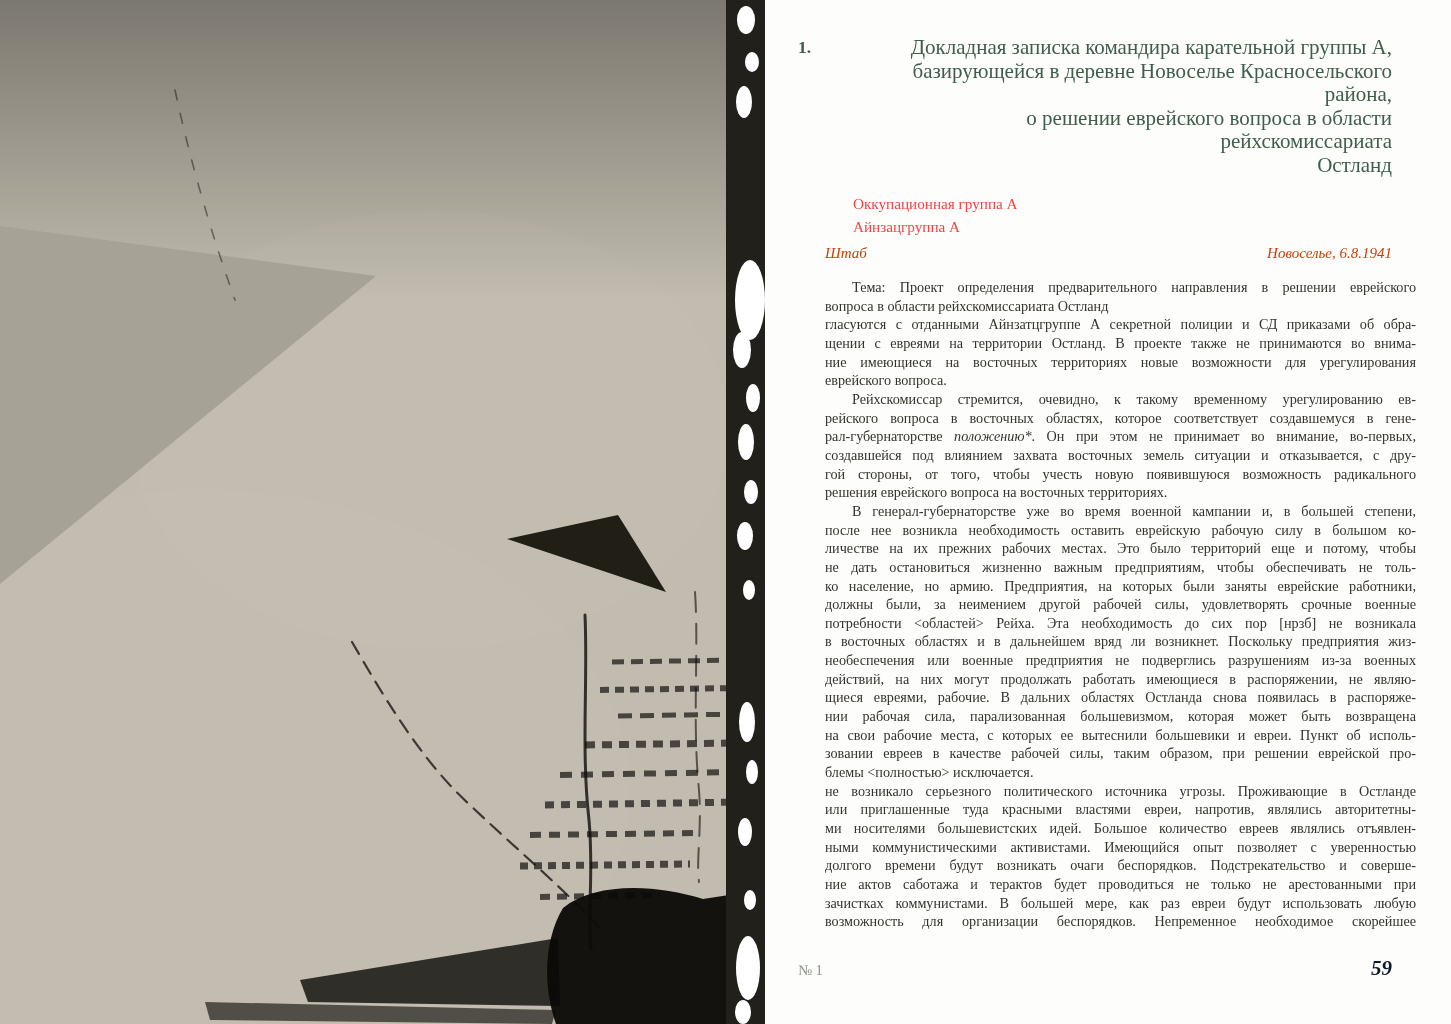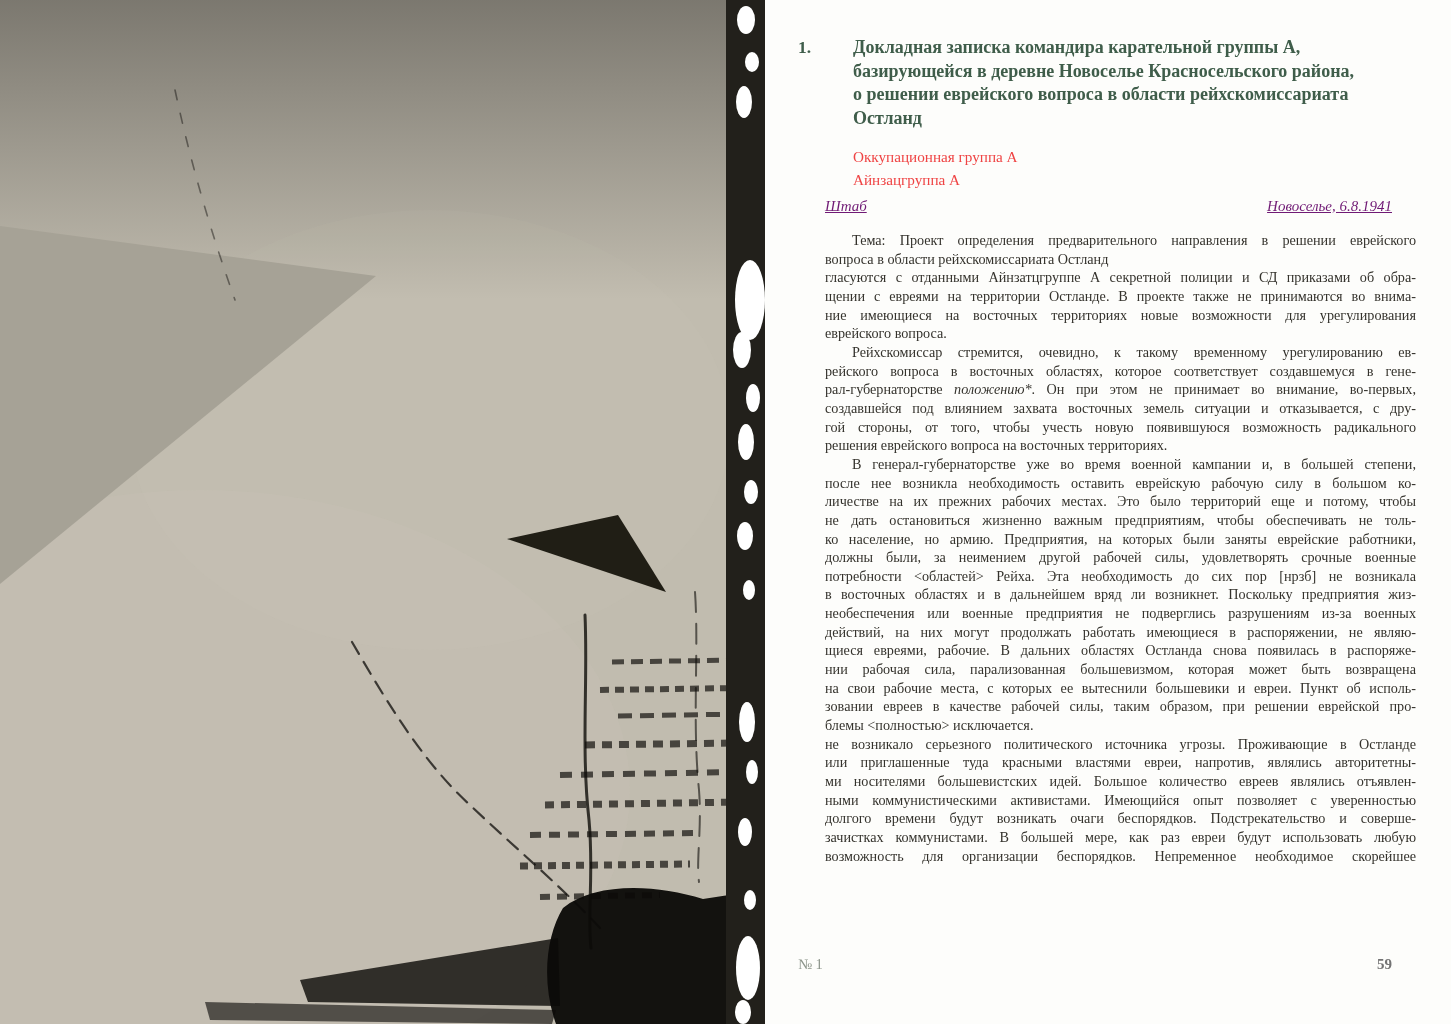--- a/index.html
+++ b/index.html
@@ -6,37 +6,37 @@
   body{
     width:1451px;height:1024px;overflow:hidden;background:#ffffff;
     font-family:"Liberation Serif","DejaVu Serif",serif;
   }
   .spread{position:relative;width:1451px;height:1024px;display:flex;}
   .art{width:765px;height:1024px;flex:none;display:block;}
   .page{position:relative;flex:1;background:#fdfdfb;}
 
   .heading-row{display:flex;margin:36px 59px 0 33px;color:#3f5d4a;}
   .doc-num{width:55px;flex:none;font-weight:bold;font-size:17.5px;line-height:23.5px;}
-  .doc-title{font-weight:bold;font-size:18px;line-height:23.5px;white-space:pre-line;}
+  .doc-title{font-weight:normal;font-size:21px;line-height:23.5px;white-space:pre-line;text-align:right;}
 
   .org-block{margin:15px 59px 0 88px;font-size:15.2px;line-height:23px;color:#ef4444;white-space:pre-line;}
 
   .dateline{display:flex;justify-content:space-between;margin:7px 59px 0 60px;
-    font-style:italic;font-size:15px;color:#701a75;text-decoration:underline;}
+    font-style:italic;font-size:15px;color:#c2410c;}
 
   .btext{margin:16px 35px 0 60px;font-size:14.2px;color:#34322c;}
   .bline{line-height:18.65px;text-align:justify;text-align-last:justify;}
   .bline.first{text-indent:27px;}
   .bline.plast{text-align-last:left;}
   .bline em{font-style:italic;}
 
   .footer{position:absolute;left:33px;right:59px;top:956px;display:flex;
     justify-content:space-between;align-items:baseline;}
   .f-ref{color:#8c948a;font-size:14.5px;}
-  .f-page{color:#737373;font-weight:bold;font-size:15px;}
+  .f-page{color:#0f172a;font-weight:bold;font-size:21px;font-style:italic;}
 </style>
 </head>
 <body>
 
 <div class="spread">
 
   <svg class="art" width="765" height="1024" viewBox="0 0 765 1024" xmlns="http://www.w3.org/2000/svg">
     <defs>
       <filter id="veins" x="0" y="0" width="100%" height="100%">
         <feTurbulence type="fractalNoise" baseFrequency="0.035 0.03" numOctaves="4" seed="8" stitchTiles="stitch"></feTurbulence>
@@ -140,21 +140,21 @@
 
     <div class="dateline">
       <span>Штаб</span>
       <span>Новоселье, 6.8.1941</span>
     </div>
 
     <div class="btext">
         <div class="bline first"><span>Тема: Проект определения предварительного направления в решении еврейского</span></div>
         <div class="bline plast"><span>вопроса в области рейхскомиссариата Остланд</span></div>
         <div class="bline"><span>гласуются с отданными Айнзатцгруппе А секретной полиции и СД приказами об обра-</span></div>
-        <div class="bline"><span>щении с евреями на территории Остланде. В проекте также не принимаются во внима-</span></div>
+        <div class="bline"><span>щении с евреями на территории Остланд. В проекте также не принимаются во внима-</span></div>
         <div class="bline"><span>ние имеющиеся на восточных территориях новые возможности для урегулирования</span></div>
         <div class="bline plast"><span>еврейского вопроса.</span></div>
         <div class="bline first"><span>Рейхскомиссар стремится, очевидно, к такому временному урегулированию ев-</span></div>
         <div class="bline"><span>рейского вопроса в восточных областях, которое соответствует создавшемуся в гене-</span></div>
         <div class="bline"><span>рал-губернаторстве </span><em>положению*</em><span>. Он при этом не принимает во внимание, во-первых,</span></div>
         <div class="bline"><span>создавшейся под влиянием захвата восточных земель ситуации и отказывается, с дру-</span></div>
         <div class="bline"><span>гой стороны, от того, чтобы учесть новую появившуюся возможность радикального</span></div>
         <div class="bline plast"><span>решения еврейского вопроса на восточных территориях.</span></div>
         <div class="bline first"><span>В генерал-губернаторстве уже во время военной кампании и, в большей степени,</span></div>
         <div class="bline"><span>после нее возникла необходимость оставить еврейскую рабочую силу в большом ко-</span></div>
@@ -169,20 +169,21 @@
         <div class="bline"><span>щиеся евреями, рабочие. В дальних областях Остланда снова появилась в распоряже-</span></div>
         <div class="bline"><span>нии рабочая сила, парализованная большевизмом, которая может быть возвращена</span></div>
         <div class="bline"><span>на свои рабочие места, с которых ее вытеснили большевики и евреи. Пункт об исполь-</span></div>
         <div class="bline"><span>зовании евреев в качестве рабочей силы, таким образом, при решении еврейской про-</span></div>
         <div class="bline plast"><span>блемы &lt;полностью&gt; исключается.</span></div>
         <div class="bline"><span>не возникало серьезного политического источника угрозы. Проживающие в Остланде</span></div>
         <div class="bline"><span>или приглашенные туда красными властями евреи, напротив, являлись авторитетны-</span></div>
         <div class="bline"><span>ми носителями большевистских идей. Большое количество евреев являлись отъявлен-</span></div>
         <div class="bline"><span>ными коммунистическими активистами. Имеющийся опыт позволяет с уверенностью</span></div>
         <div class="bline"><span>долгого времени будут возникать очаги беспорядков. Подстрекательство и соверше-</span></div>
+        <div class="bline"><span>ние актов саботажа и терактов будет проводиться не только не арестованными при</span></div>
         <div class="bline"><span>зачистках коммунистами. В большей мере, как раз евреи будут использовать любую</span></div>
         <div class="bline"><span>возможность для организации беспорядков. Непременное необходимое скорейшее</span></div>
       </div>
 
     <div class="footer">
       <span class="f-ref">№ 1</span>
       <span class="f-page">59</span>
     </div>
 
   </div>

